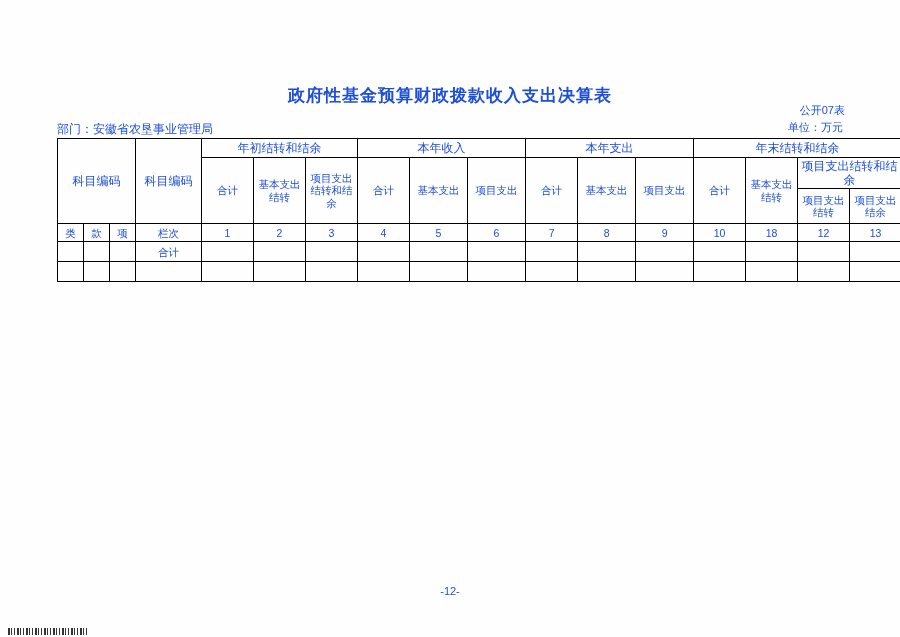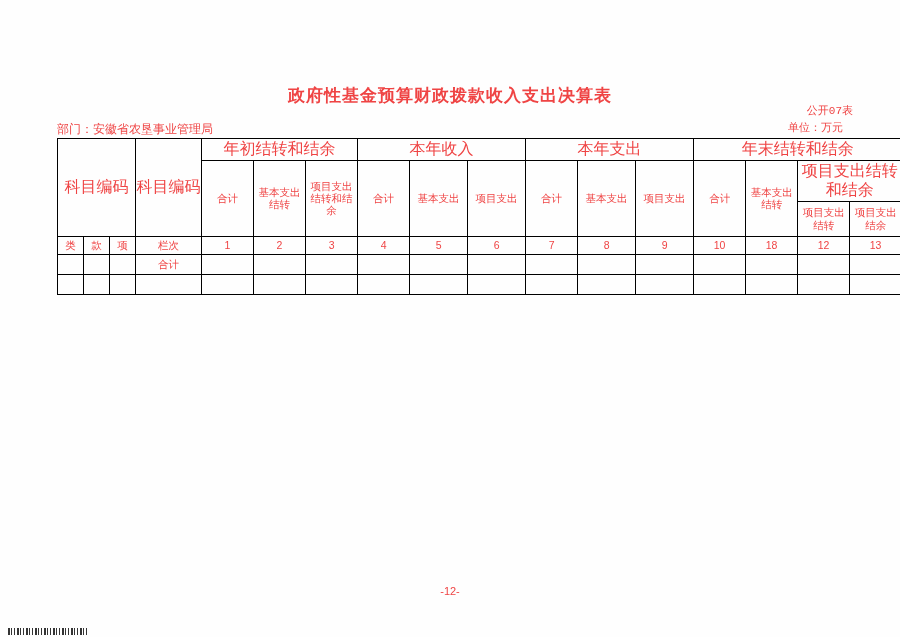--- a/index.html
+++ b/index.html
@@ -8,21 +8,21 @@
     background: #c8c8c8;
   }
   .page {
     position: relative;
     width: 900px;
     height: 637px;
     background: #ffffff;
     margin: 0 auto;
     overflow: hidden;
     font-family: "Liberation Serif", "DejaVu Serif", serif;
-    color: #ef4444;
+    color: #1d4ed8;
   }
   .sheet {
     position: absolute;
     left: 0; top: 0;
     width: 900px;
     height: 637px;
     background: #fefefe;
   }
   .title {
     position: absolute;
@@ -31,23 +31,23 @@
     width: 900px;
     text-align: center;
     font-size: 17px;
     font-weight: bold;
     letter-spacing: 1px;
     font-family: "Liberation Sans", "DejaVu Sans", sans-serif;
   }
   .form-code {
     position: absolute;
     top: 103px;
-    right: 47px;
-    font-size: 11px;
-    font-family: Liberation Mono, monospace;
+    right: 55px;
+    font-size: 11px;
+    font-family: Liberation Sans, sans-serif;
   }
   .unit {
     position: absolute;
     top: 120px;
     right: 57px;
     font-size: 11px;
     font-family: "Liberation Sans", "DejaVu Sans", sans-serif;
   }
   .dept {
     position: absolute;
@@ -67,21 +67,21 @@
   }
   table.budget td {
     border: 1px solid #000;
     text-align: center;
     vertical-align: middle;
     font-size: 10.5px;
     line-height: 1.18;
     padding: 1px 0;
   }
   table.budget td.grp {
-    font-size: 16px;
+    font-size: 12px;
     height: 16px;
     margin-top: 32px;
   }
   table.budget td.hdr {
     height: 48px;
   }
   table.budget td.hdr2 {
     height: 32px;
     text-align: center;
   }

